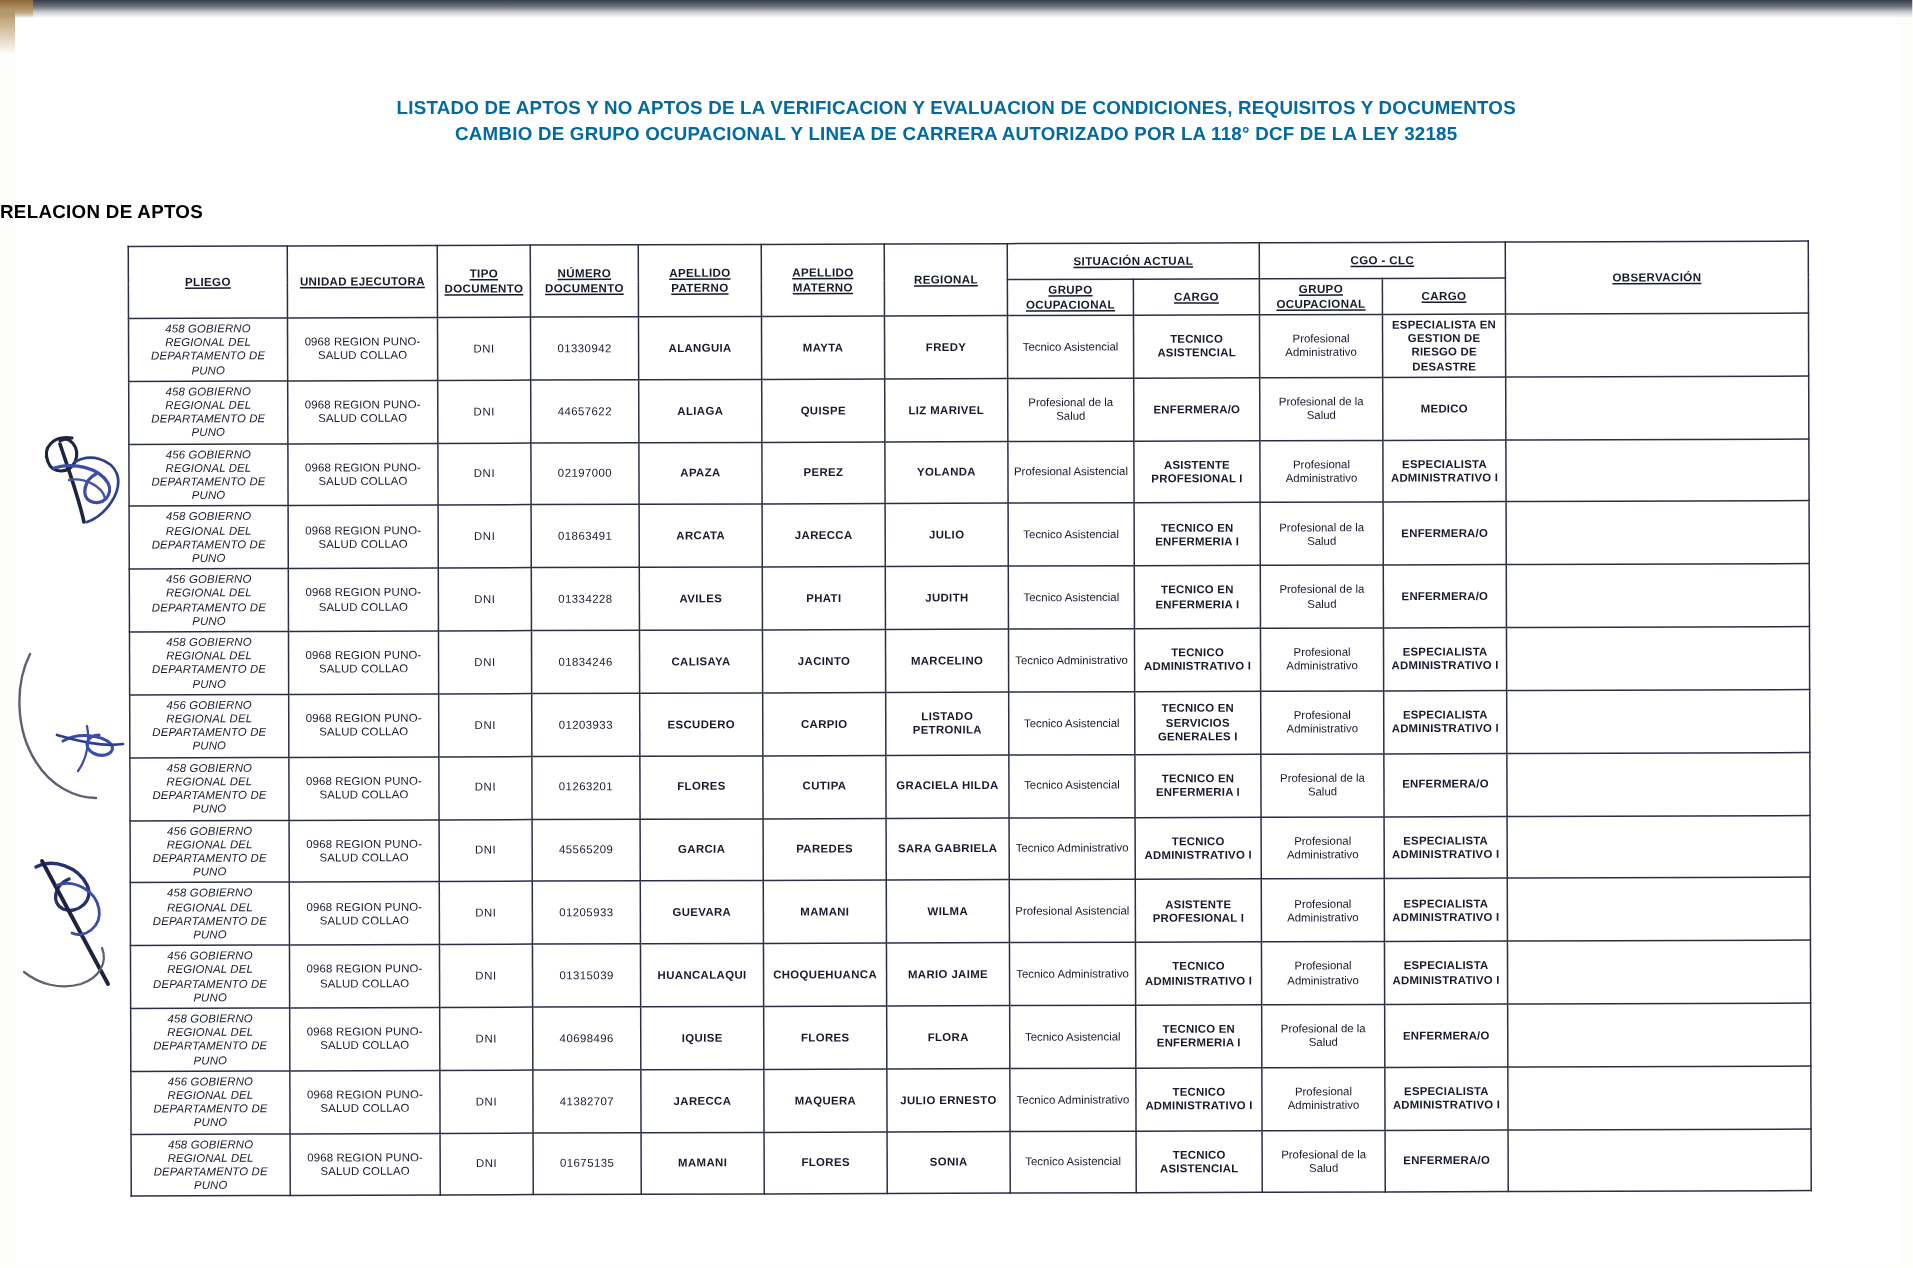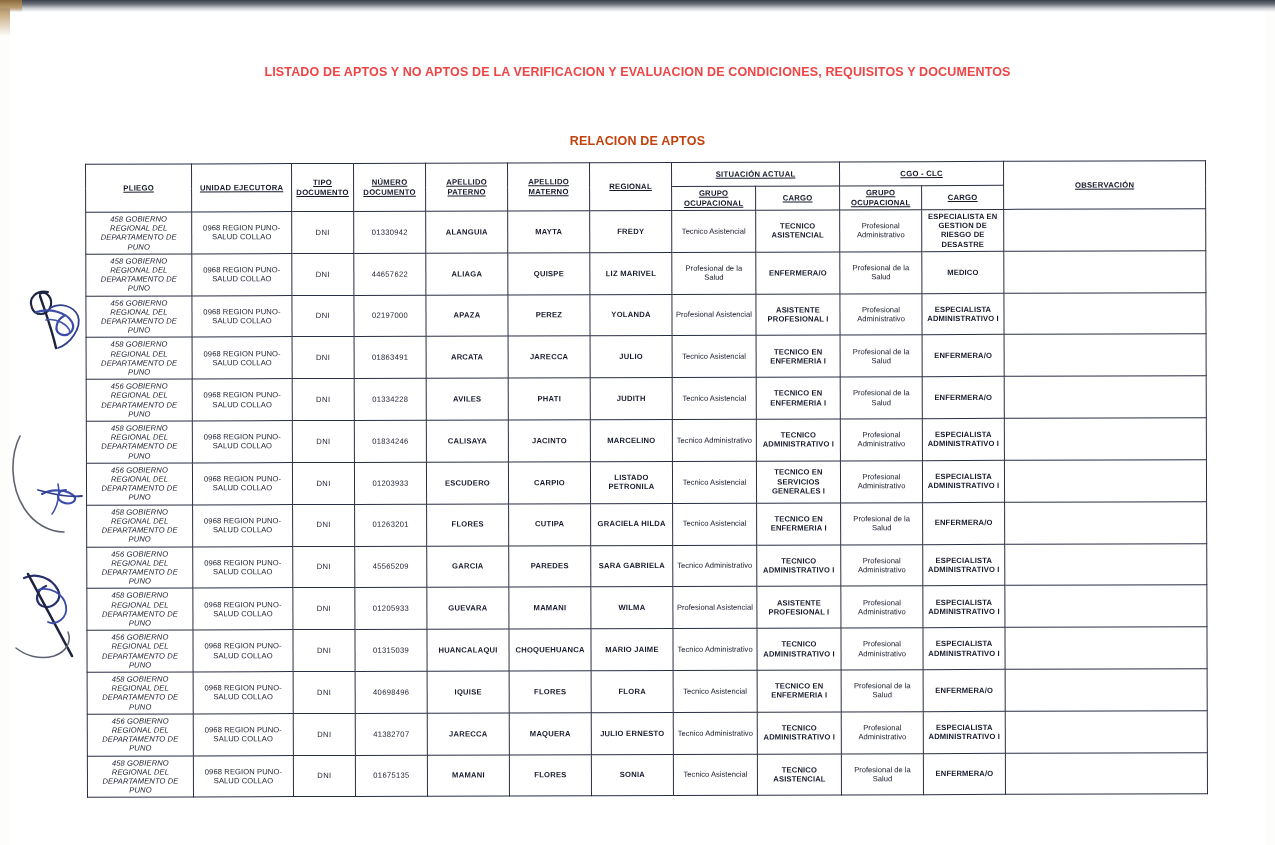--- a/index.html
+++ b/index.html
@@ -36,26 +36,26 @@
     background:#ffffff; z-index:1;
   }
 
   
   #doc-headings {
     position: absolute; left: 0; top: 64px; width: 1275px;
     text-align: center; z-index: 10;
   }
   .title-line {
     font-size: 12.5px; font-weight: bold; letter-spacing: 0.15px;
-    line-height: 17px; color: #ef4444;
+    line-height: 17px; color: #0369a1;
   }
   #section-title {
     position: absolute; left: 0; top: 134px; width: 1275px;
-    text-align: center; font-size: 12.5px; font-weight: bold;
-    letter-spacing: 0.2px; color: #c2410c; z-index: 10;
+    font-size: 12.5px; font-weight: bold;
+    letter-spacing: 0.2px; color: #000000; z-index: 10;
   }
 
   
   #table-wrap {
     position: absolute; left: 86px; top: 162px; width: 1120px; z-index: 12;
     transform: rotate(-0.18deg);
   }
   table.doc-table {
     border-collapse: collapse; width: 1120px; table-layout: fixed;
     background: #fff;
@@ -116,20 +116,21 @@
 </style>
 </head>
 <body>
 
 <div id="page-sheet"></div>
 <div id="scan-edge-left"></div>
 <div id="scan-shadow-top"></div>
 
 <div id="doc-headings">
   <div class="title-line">LISTADO DE APTOS Y NO APTOS DE LA VERIFICACION Y EVALUACION DE CONDICIONES, REQUISITOS Y DOCUMENTOS</div>
+  <div class="title-line">CAMBIO DE GRUPO OCUPACIONAL Y LINEA DE CARRERA AUTORIZADO POR LA 118° DCF DE LA LEY 32185</div>
 </div>
 
 <div id="section-title">RELACION DE APTOS</div>
 
 <div id="table-wrap">
   <table class="doc-table">
     <colgroup>
       <col class="c-pliego">
         <col class="c-ue">
         <col class="c-tipo">

